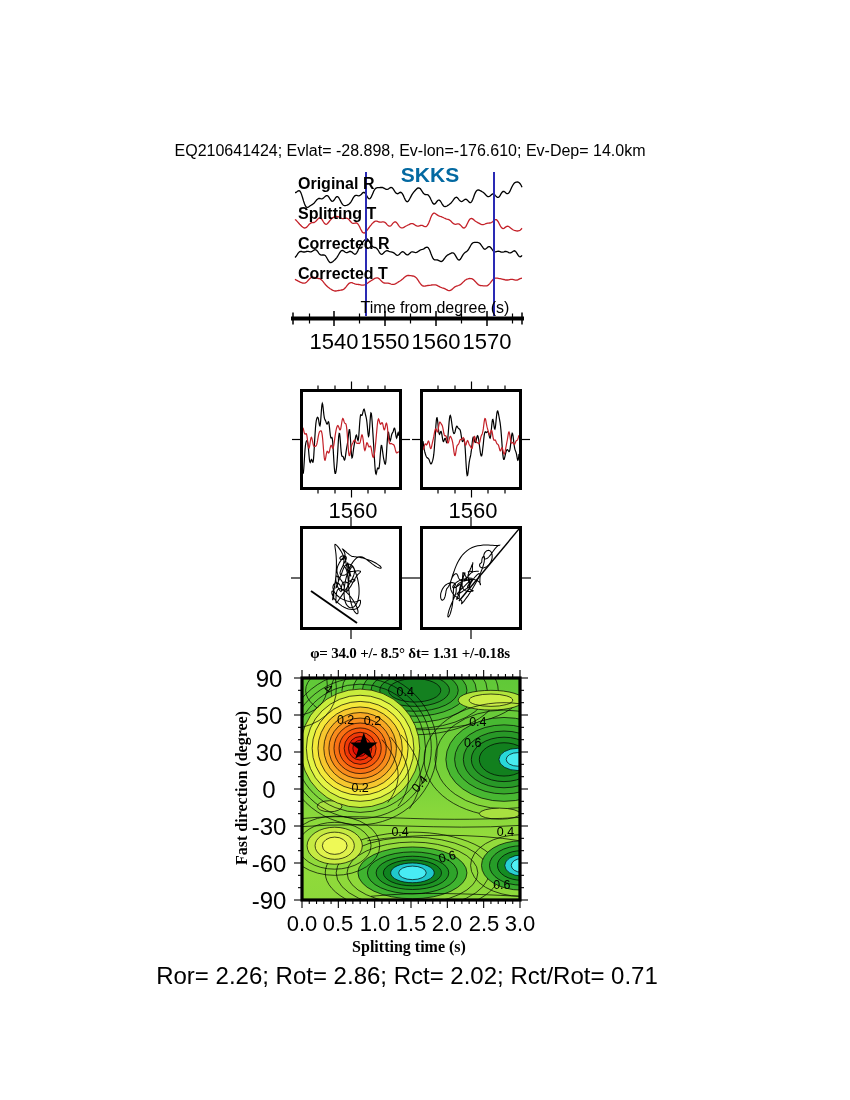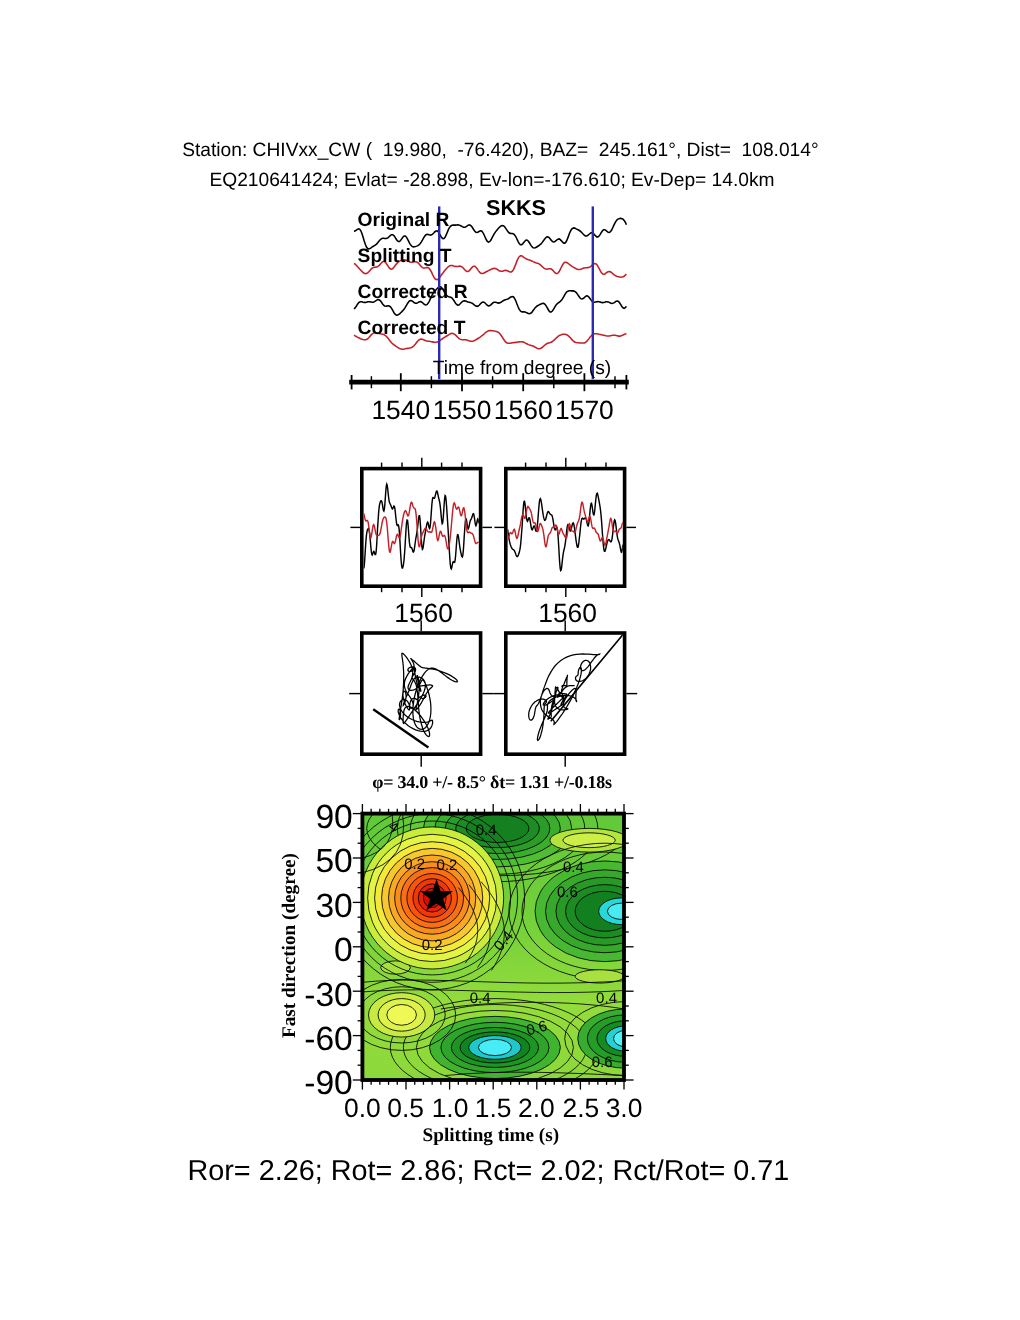--- a/index.html
+++ b/index.html
@@ -1,37 +1,36 @@
 <!DOCTYPE html>
 <html><head>
 <meta charset="utf-8">
 <style>
   html,body{margin:0;padding:0;background:#fff}
   .fig{position:relative;width:850px;height:1100px;background:#ffffff;overflow:hidden;
        font-family:"Liberation Sans","DejaVu Sans",sans-serif;color:#000}
   .abs{position:absolute}
   .ctr{transform:translateX(-50%);white-space:pre;text-align:center}
   .hdr{font-size:16px;white-space:pre}
-  .skks{font-weight:bold;font-size:18px;color:#000000}
+  .skks{font-weight:bold;font-size:21px;color:#0369a1}
   .trlab{font-family:Liberation Sans, sans-serif;font-weight:bold;font-size:16px;white-space:pre}
   .tick{font-size:22px;white-space:pre}
   .timelab{font-size:16px;white-space:pre}
   .ctitle{font-family:"Liberation Serif","DejaVu Serif",serif;font-weight:bold;font-size:15px;letter-spacing:-0.2px;white-space:pre}
   .axlab{font-family:"Liberation Serif","DejaVu Serif",serif;font-weight:bold;font-size:16px;white-space:pre}
   .ylab{transform:translate(-50%,-50%) rotate(-90deg);white-space:pre}
-  .ytick{font-size:28px;text-align:right;white-space:pre}
+  .ytick{font-size:24px;text-align:center;white-space:pre}
   .footer{font-size:24px;white-space:pre}
   svg{position:absolute;overflow:visible}
 </style>
 </head>
 <body>
 
 <div class="fig">
 
-  <div class="abs ctr hdr" style="left:417px;top:117px">Station: CHIVxx_CW (  19.980,  -76.420), BAZ=  245.161°, Dist=  108.014°</div>
   <div class="abs ctr hdr" style="left:410px;top:142px">EQ210641424; Evlat= -28.898, Ev-lon=-176.610; Ev-Dep= 14.0km</div>
 
   <div class="abs ctr skks" style="left:430px;top:163px">SKKS</div>
 
   <svg id="wavesvg" style="left:288px;top:160px" width="240" height="176" viewBox="0 0 240 176">
     <line x1="3" y1="158.5" x2="236" y2="158.5" stroke="#000" stroke-width="4"></line>
     <g stroke="#000" stroke-width="1.5">
       <line x1="46" y1="151" x2="46" y2="166"></line>
         <line x1="97" y1="151" x2="97" y2="166"></line>
       <line x1="148" y1="151" x2="148" y2="166"></line>

